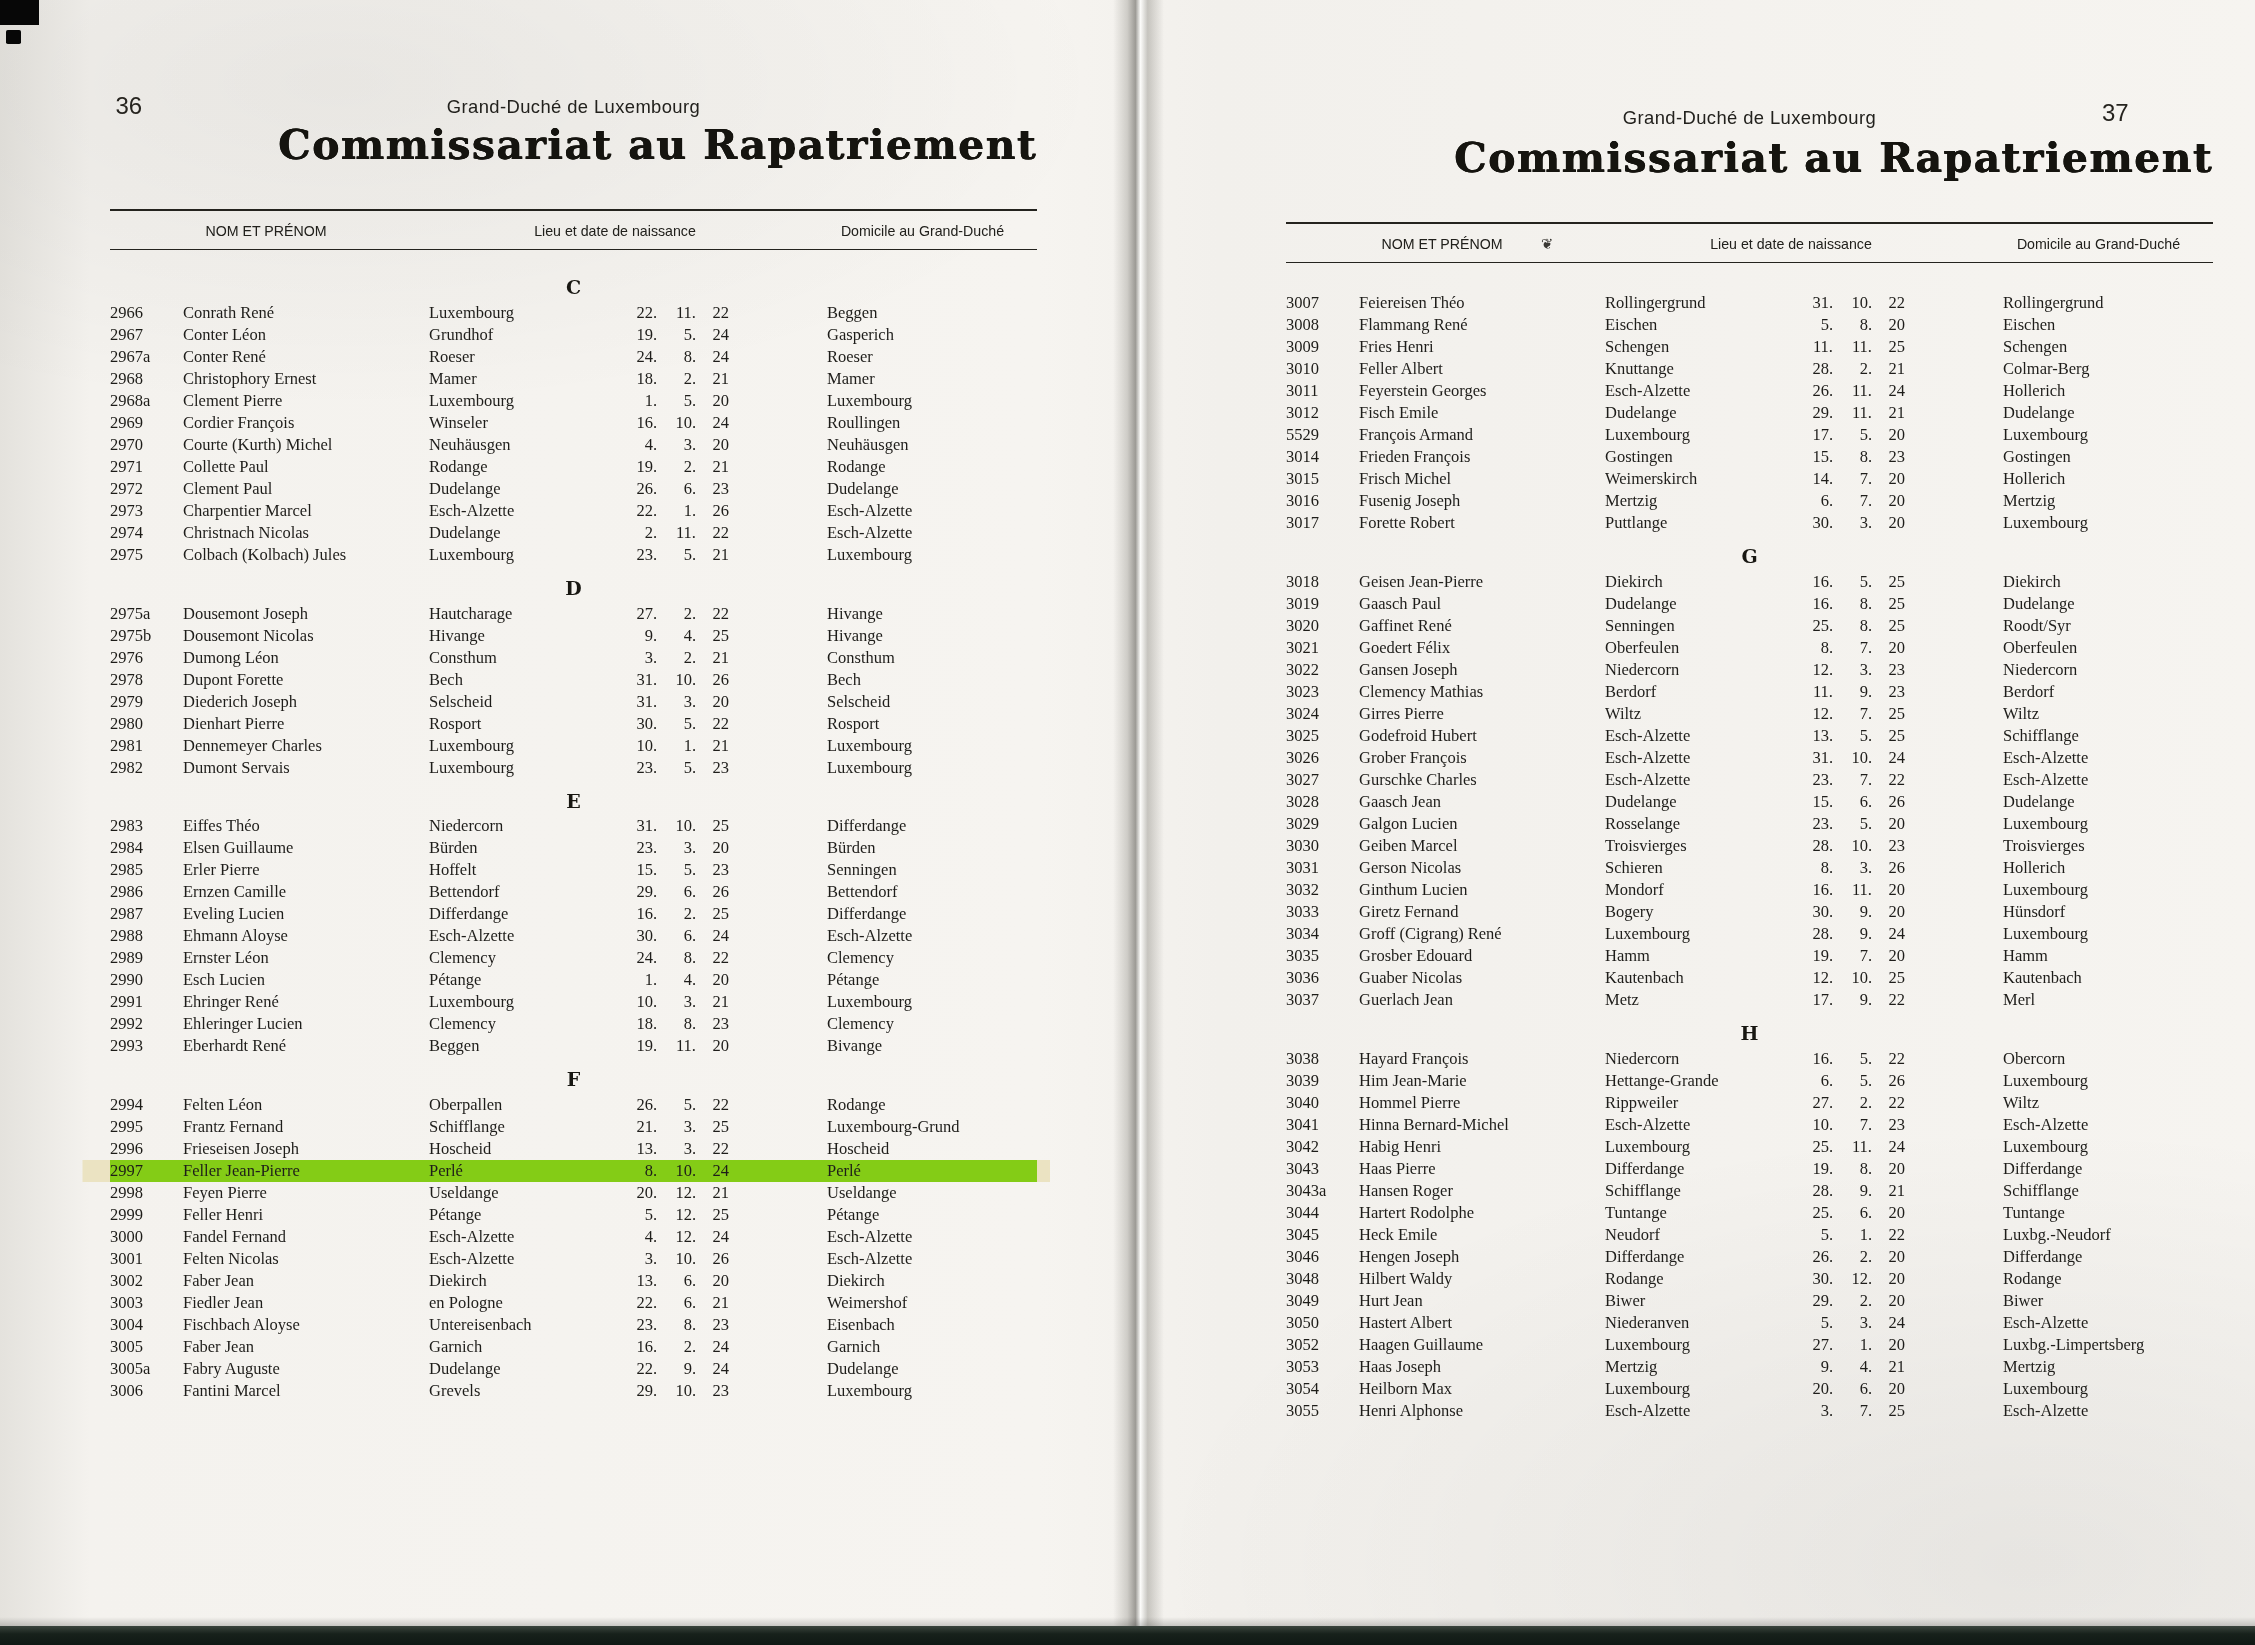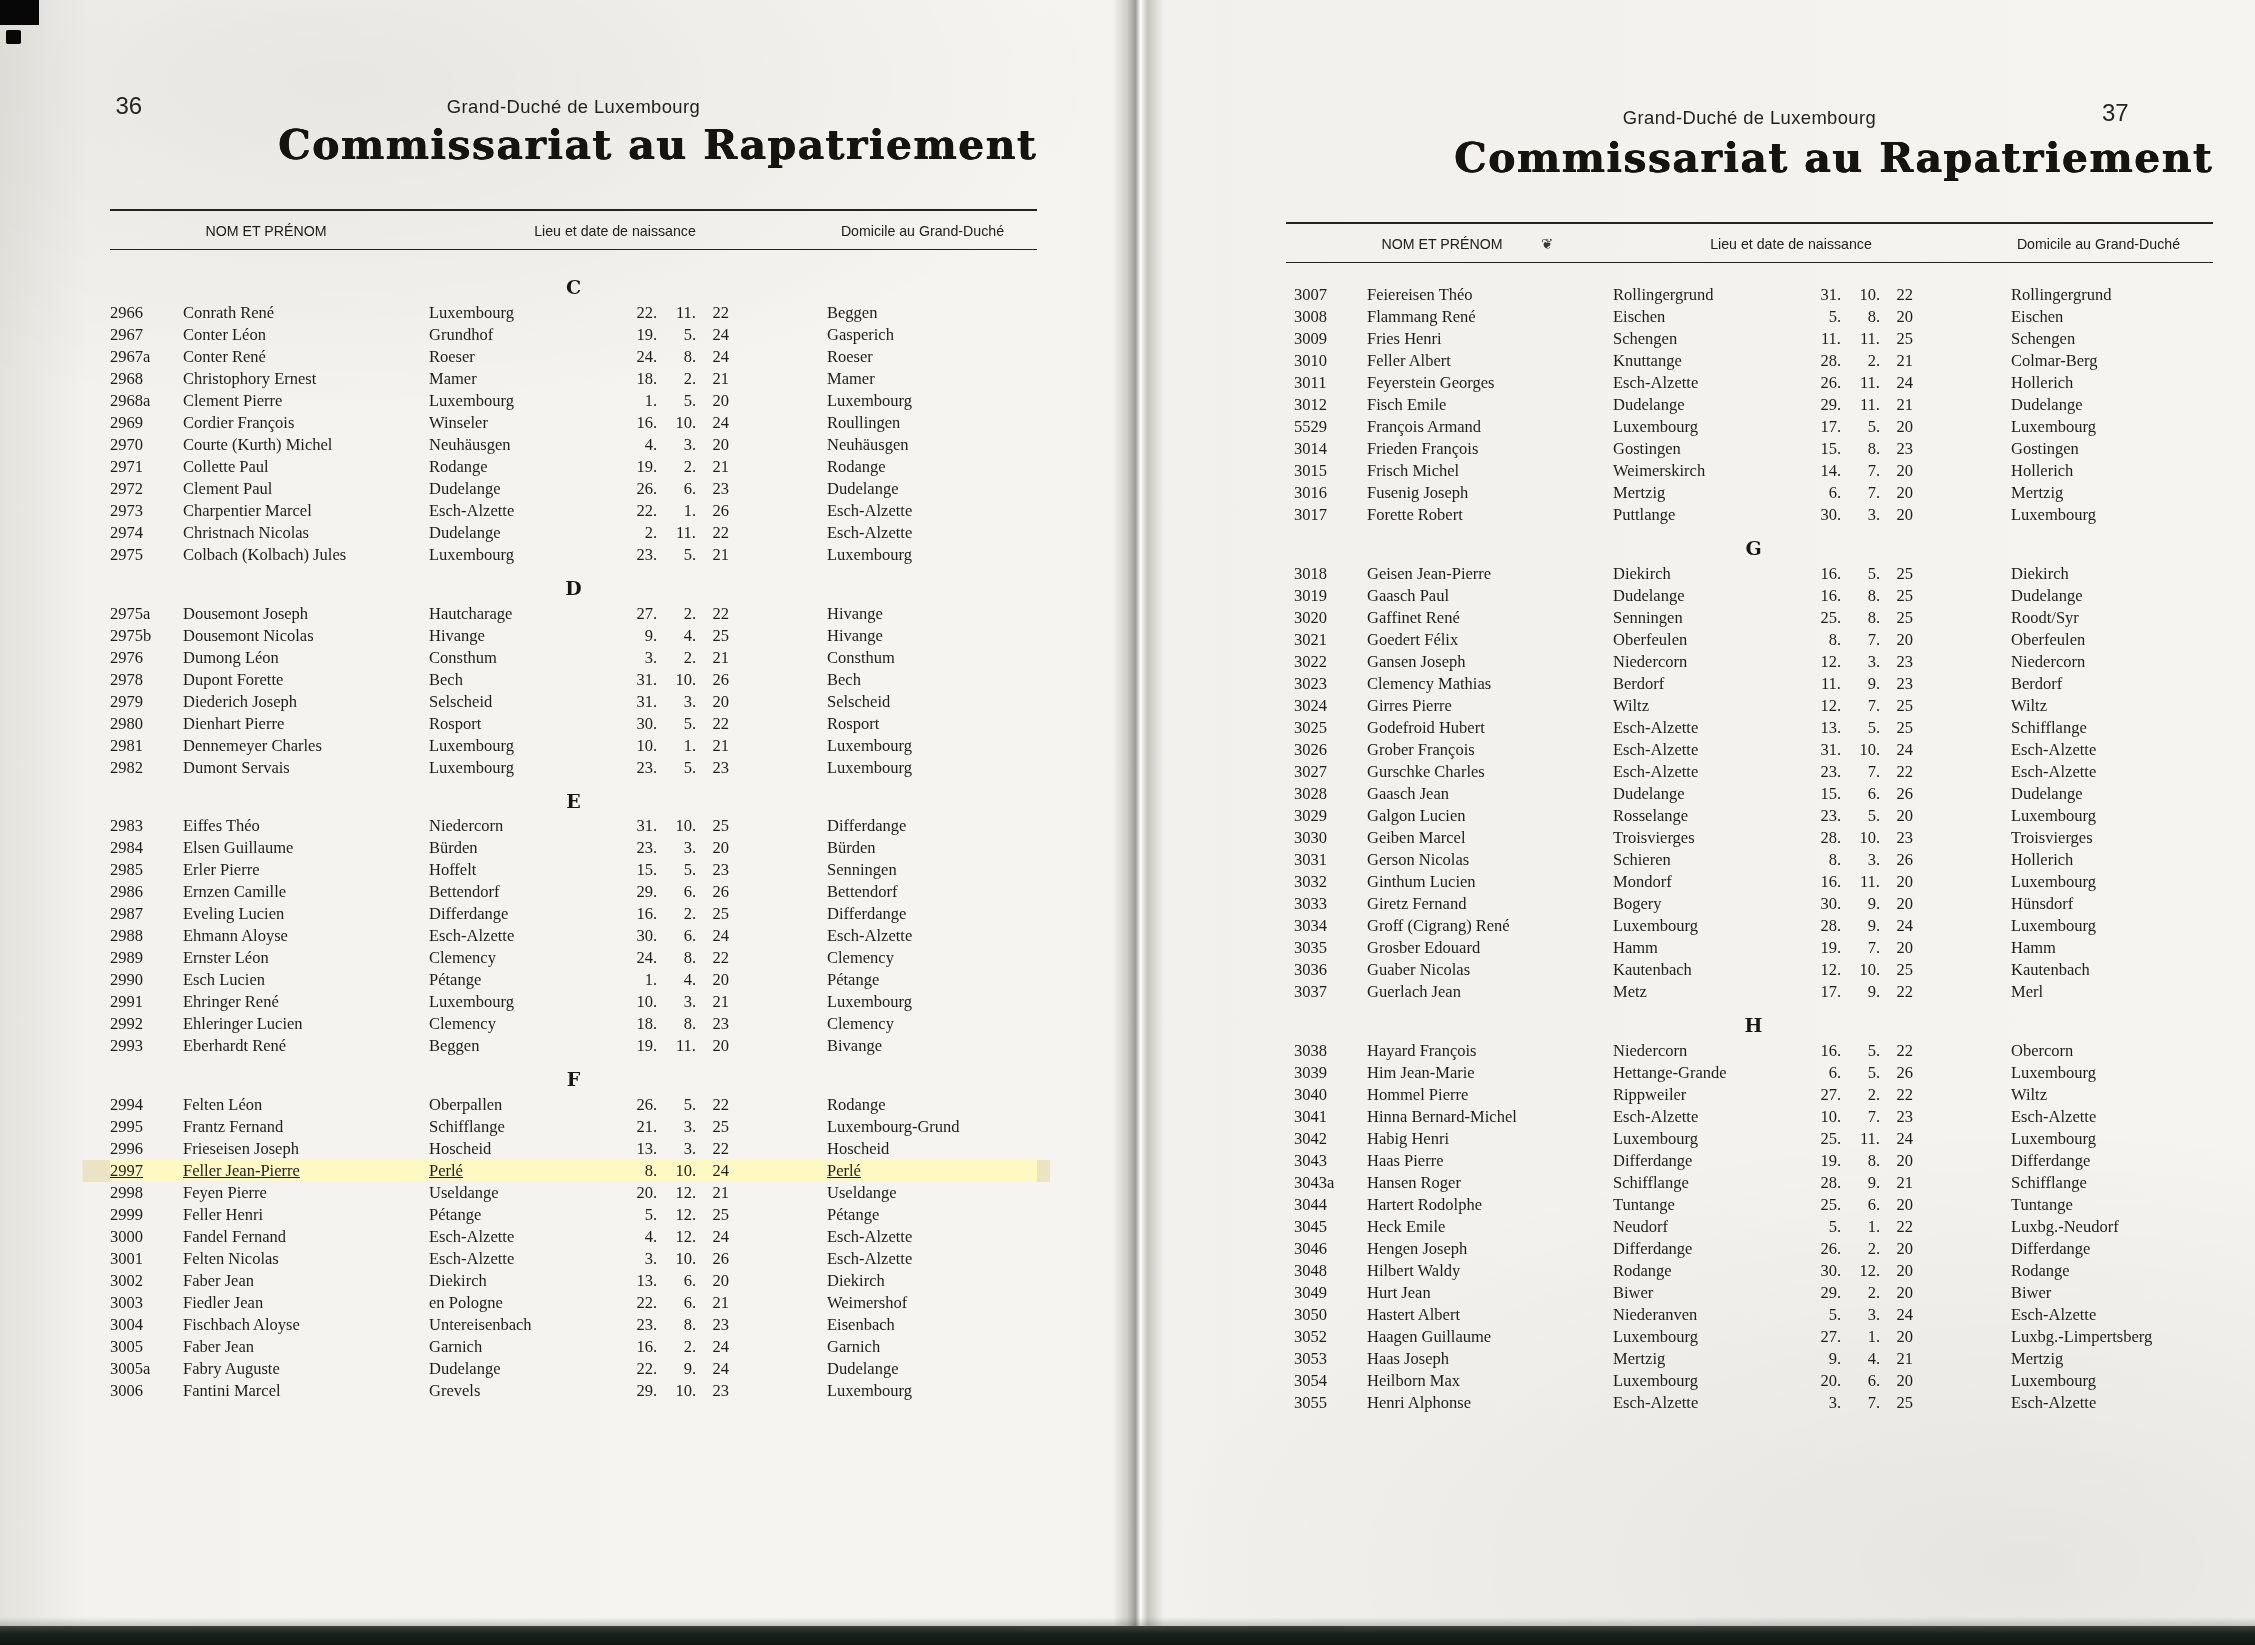--- a/index.html
+++ b/index.html
@@ -53,39 +53,39 @@
     border-top:2.8px solid #24231e;border-bottom:1.8px solid #24231e;
     padding:12px 0 10px;display:grid;grid-template-columns:312px 386px 1fr;
     font-family:"Liberation Sans",sans-serif;font-size:14.2px;color:#21201c;}
   .page-left  .thead{top:209px;}
   .page-right .thead{top:222px;}
   .thead span{text-align:center;}
   .ornament{position:absolute;left:255px;top:11px;font-size:14.7px;color:#3a3834;text-align:left;}
 
   .tbody{position:absolute;left:0;right:0;}
   .page-left  .tbody{top:275px;}
-  .page-right .tbody{top:284px;margin-left:8px;}
+  .page-right .tbody{top:292px;}
 
   .section{margin-bottom:10px;}
   .section-letter{text-align:center;font-family:"DejaVu Serif",serif;font-weight:bold;
     font-size:19px;line-height:25px;margin-bottom:1.8px;color:#181712;}
 
   .row{display:grid;grid-template-columns:73px 246px 193px 174px 1fr;
     line-height:22px;font-size:16.5px;white-space:nowrap;}
   .c-id{color:#1d1c18;}
   .c-name{}
   .c-place{}
   .c-date{}
   .c-dom{padding-left:31px;}
   .dd{display:inline-block;width:35px;text-align:right;}
   .dm{display:inline-block;width:39px;text-align:right;}
   .dy{display:inline-block;width:33px;text-align:right;}
 
-  .highlight{background:#fef9c3;
-    box-shadow:-27.5px 0 0 0 #ebe3c2, 13px 0 0 0 #ebe3c2;text-decoration:underline;}
+  .highlight{background:#84cc16;
+    box-shadow:-27.5px 0 0 0 #ebe3c2, 13px 0 0 0 #ebe3c2;}
 </style>
 </head>
 <body>
 
 <div class="spread">
 
   <div class="artifact a1"></div>
   <div class="artifact a2"></div>
   <div class="gutter"></div>
   <div class="bottom-shadow"></div>

